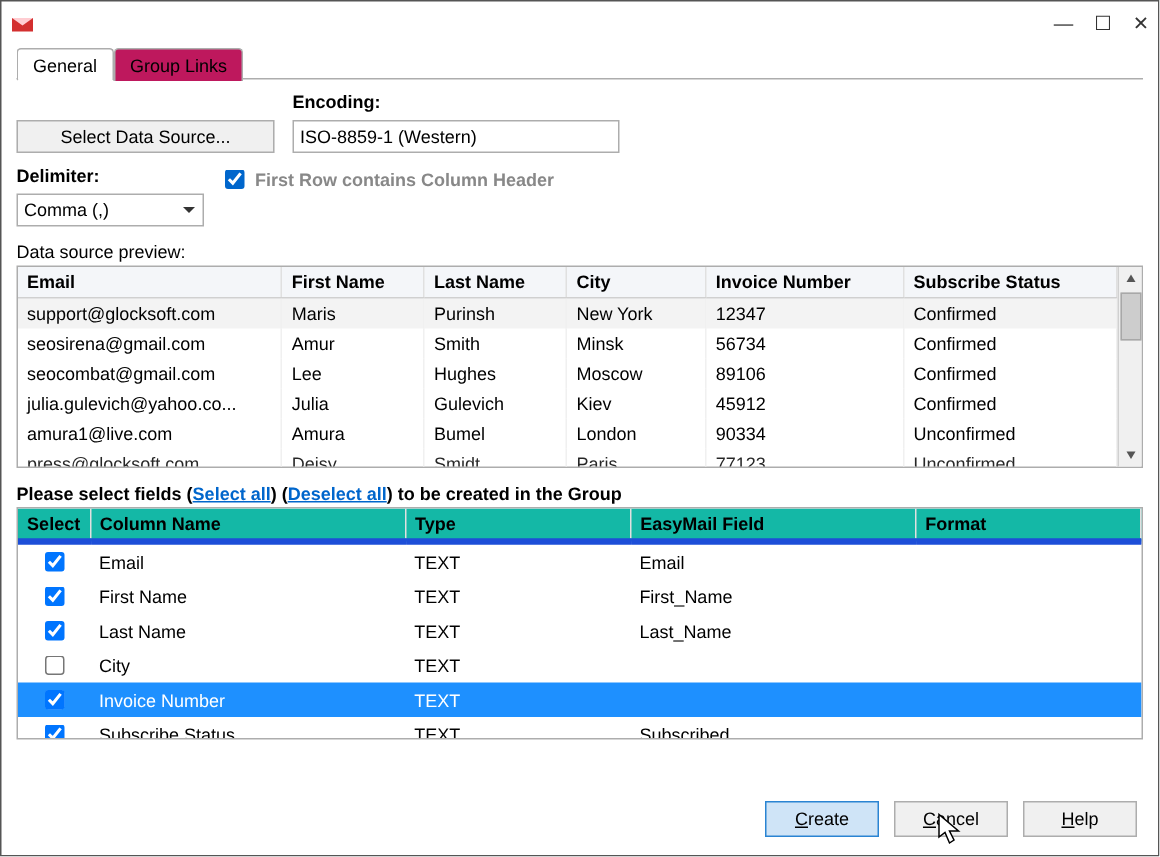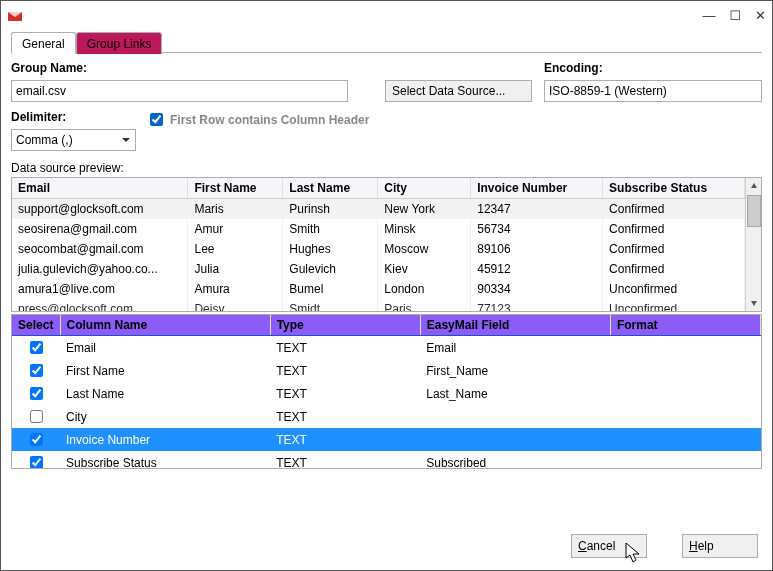--- a/index.html
+++ b/index.html
@@ -13,21 +13,21 @@
 .tabs { display: flex; border-bottom: 1px solid #adadad; margin-top: 2px; height: 22px; }
 .tab { padding: 2px 10px 0; border: 1px solid #adadad; border-bottom: none; border-radius: 3px 3px 0 0; background: #fff; margin-right: 0; position: relative; top: 1px; cursor: pointer; height: 22px; line-height: 18px; }
 .tab.active { background: #fff; border-bottom: 1px solid #fff; }
 .tab:not(.active) { background: #be185d; }
 .row1 { display: flex; gap: 12px; margin-top: 8px; }
 .col-groupname { flex: 1; display: flex; flex-direction: column; }
 .col-btn { width: 172px; display: flex; flex-direction: column; justify-content: flex-end; }
 .col-enc { width: 218px; display: flex; flex-direction: column; }
 label.bold { font-weight: 700; margin-bottom: 5px; }
 input[type=text], select { border: 1px solid #adadad; padding: 2px 4px; height: 22px; background: #fff; }
-.btn { border: 1px solid #adadad; background: #f0f0f0; height: 22px; cursor: pointer; text-align: left; line-height: 18px; margin-left: 25px; }
+.btn { border: 1px solid #adadad; background: #f0f0f0; height: 22px; cursor: pointer; text-align: center; line-height: 18px; }
 .row2 { display: flex; gap: 10px; margin-top: 8px; align-items: flex-start; }
 .col-delim { width: 125px; display: flex; flex-direction: column; }
 .col-quote { width: 125px; display: flex; flex-direction: column; }
 .col-check { display: flex; align-items: center; gap: 4px; padding-bottom: 2px; color: #888; font-weight: 600; }
 .col-check input { accent-color: #0066cc; }
 select { appearance: none; -webkit-appearance: none; background: #fff; padding-right: 18px; position: relative; }
 .select-wrap { position: relative; display: inline-block; }
 .select-wrap::after { content: ""; position: absolute; right: 6px; top: 50%; margin-top: -2px; border: 4px solid transparent; border-top-color: #333; pointer-events: none; }
 .section-label { font-weight: 400; margin-top: 10px; display: block; }
 .preview-wrap { border: 1px solid #adadad; margin-top: 2px; display: flex; height: 135px; }
@@ -37,21 +37,21 @@
 .preview-table td { padding: 3px 6px; border-right: 1px solid #f0f0f0; }
 .preview-table tr.shade td { background: #f3f3f3; }
 .preview-scroll { width: 16px; background: #f0f0f0; border-left: 1px solid #d0d0d0; display: flex; flex-direction: column; align-items: center; }
 .preview-scroll .arrow { height: 16px; width: 100%; display: flex; align-items: center; justify-content: center; cursor: pointer; }
 .preview-scroll .thumb { width: 14px; height: 32px; background: #cdcdcd; border: 1px solid #a8a8a8; margin: 1px auto; }
 .preview-scroll .track { flex: 1; }
 .fields-line { margin-top: 10px; font-weight: 700; }
 .fields-line a { color: #0066cc; text-decoration: underline; cursor: pointer; font-weight: 700; }
 .fields-wrap { border: 1px solid #adadad; margin-top: 2px; height: 155px; overflow: hidden; }
 .fields-wrap table { width: 100%; border-collapse: collapse; }
-.fields-wrap th { background: #8b5cf6; text-align: left; font-weight: 600; padding: 3px 6px; border-right: 1px solid #e0e0e0; border-bottom: 1px solid #1d4ed8; }
+.fields-wrap th { background: #14b8a6; text-align: left; font-weight: 600; padding: 3px 6px; border-right: 1px solid #e0e0e0; border-bottom: 4px solid #1d4ed8; }
 .fields-wrap td { padding: 2px 6px; height: 21px; }
 .fields-wrap tr.sel td { background: #1e90ff; color: #fff; }
 .fields-wrap .chk { text-align: center; width: 48px; }
 .footer { position: absolute; bottom: 12px; right: 14px; display: flex; gap: 10px; }
 .footer .btn { width: 76px; height: 24px; line-height: 20px; }
 .footer .btn.primary { background: #cfe4f7; border: 1px solid #2a84d2; }
 .underline-char { text-decoration: underline; }
 .cursor { position: absolute; bottom: 6px; right: 130px; width: 18px; height: 22px; pointer-events: none; }
 </style>
 </head>
@@ -72,24 +72,20 @@
     </div>
   </div>
 
   <div class="content">
     <div class="tabs">
       <div class="tab active">General</div>
       <div class="tab">Group Links</div>
     </div>
 
     <div class="row1">
-      <div class="col-groupname">
-        <label class="bold">Group Name:</label>
-        <input type="text" value="email.csv" style="">
-      </div>
       <div class="col-btn">
         <button class="btn">Select Data Source...</button>
       </div>
       <div class="col-enc">
         <label class="bold">Encoding:</label>
         <input type="text" value="ISO-8859-1 (Western)" style="">
       </div>
     </div>
 
     <div class="row2">
@@ -180,20 +176,23 @@
         <div class="thumb"></div>
         <div class="track"></div>
         <div class="arrow">
           <svg width="8" height="8">
               <polygon points="1,2 7,2 4,7" fill="#555"></polygon>
             </svg>
         </div>
       </div>
     </div>
 
+    <div class="fields-line">
+      <span>Please select fields (</span><a>Select all</a><span>) (</span><a>Deselect all</a><span>) to be created in the Group</span>
+    </div>
     <div class="fields-wrap">
       <table>
         <thead>
             <tr id="fields-head">
               <th style="width: 48px; text-align: center;">Select</th>
               <th style="width: 210px;">Column Name</th>
               <th style="width: 150px;">Type</th>
               <th style="width: 190px;">EasyMail Field</th>
               <th style="width: 150px;">Format</th>
             </tr>
@@ -240,20 +239,21 @@
               <td>TEXT</td>
               <td>Subscribed</td>
               <td></td>
             </tr>
           </tbody>
       </table>
     </div>
   </div>
 
   <div class="footer">
+    <button class="btn primary"><span class="underline-char">C</span><span>reate</span></button>
     <button class="btn"><span class="underline-char">C</span><span>ancel</span></button>
     <button class="btn"><span class="underline-char">H</span><span>elp</span></button>
   </div>
 
   <svg class="cursor" viewBox="0 0 18 22">
     <polygon points="2,1 2,16 6,13 9,20 12,18 9,12 15,12" fill="#fff" stroke="#000" stroke-width="1"></polygon>
   </svg>
 </div>
 
 </body></html>

